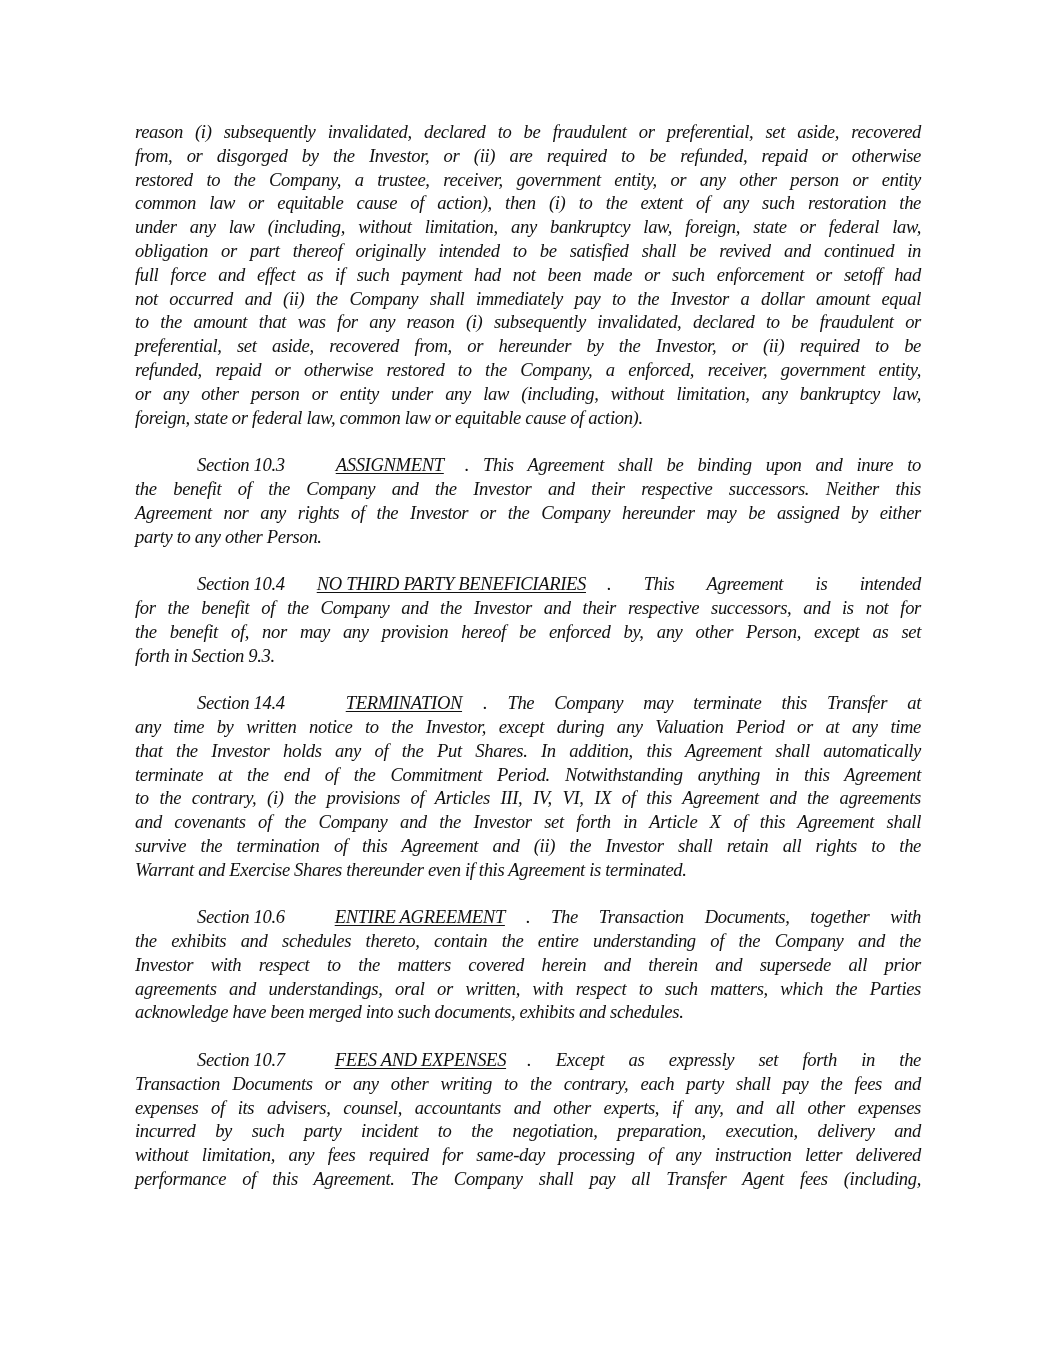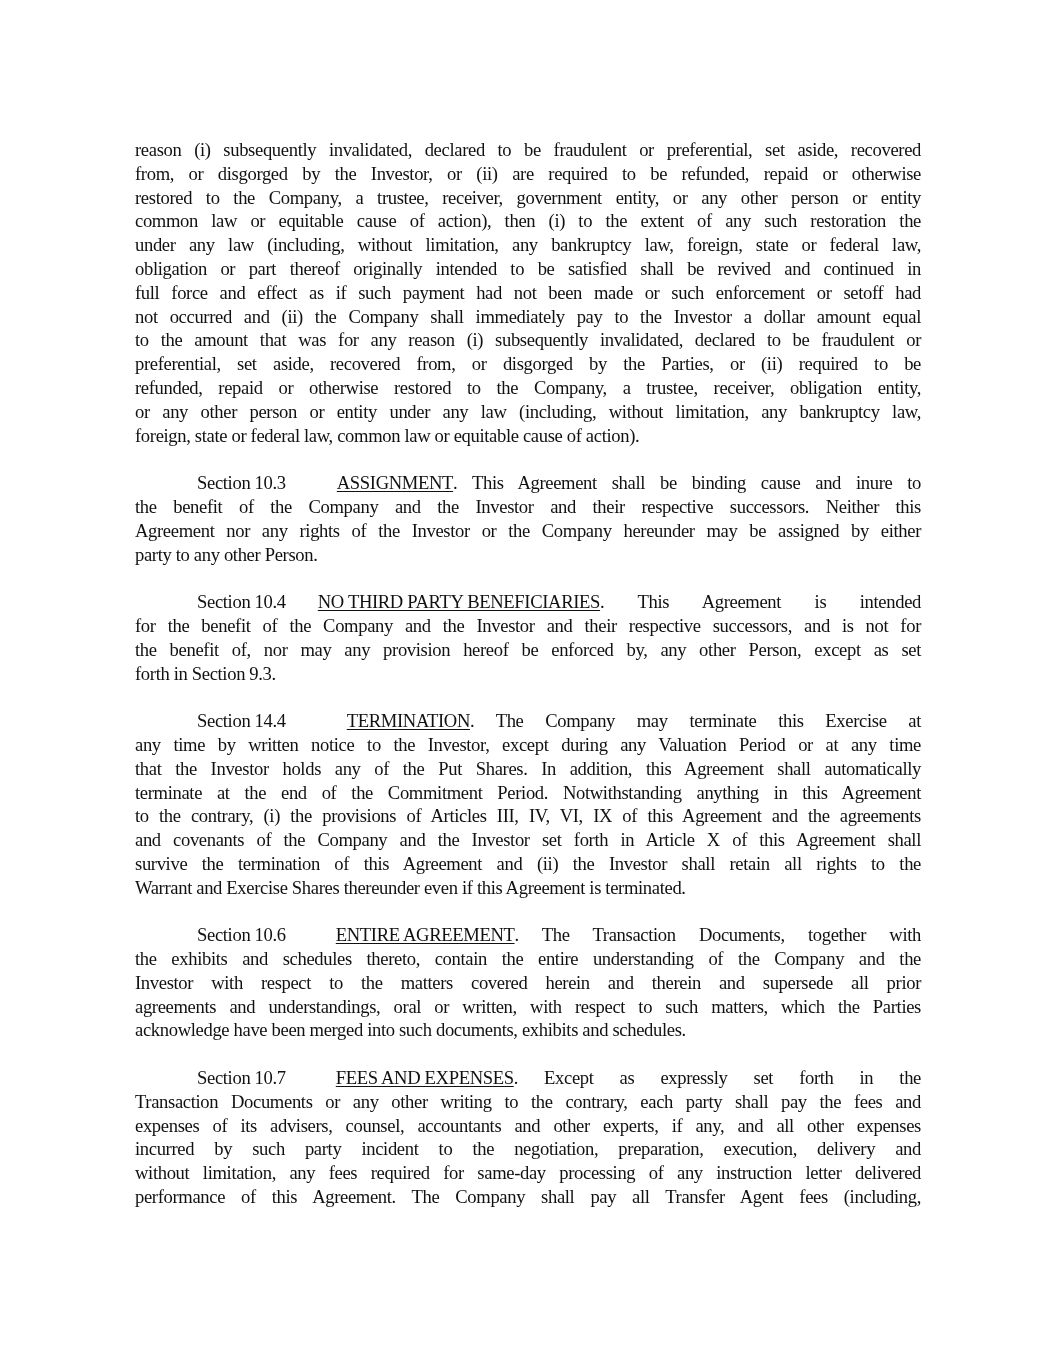--- a/index.html
+++ b/index.html
@@ -11,22 +11,23 @@
       width: 1055px;
       height: 1365px;
       position: relative;
       overflow: hidden;
       font-family: "Liberation Serif", "DejaVu Serif", serif;
       color: #111111;
     }
     .page {
       position: absolute;
       left: 135px;
-      top: 138px;
+      top: 120px;
       width: 786px;
+      font-style: italic;
     }
     .para {
       margin: 0 0 23.8px 0;
     }
     .line {
       display: block;
       height: 23.8px;
       line-height: 23.8px;
       font-size: 18.6px;
       white-space: nowrap;
@@ -50,20 +51,21 @@
     }
     .gap-103 { display: inline-block; width: 51px; }
     .gap-104 { display: inline-block; width: 32px; }
     .gap-105 { display: inline-block; width: 61px; }
     .gap-106 { display: inline-block; width: 50px; }
     .gap-107 { display: inline-block; width: 50px; }
     .first-line {
       display: flex;
       justify-content: space-between;
       text-align-last: auto;
+      gap: 21px;
     }
     .first-line .rest {
       flex: 1;
       text-align: justify;
       text-align-last: justify;
     }
     .first-line .head {
       white-space: nowrap;
     }
   </style>
@@ -75,32 +77,32 @@
   <p class="para">
     <span class="line">reason (i) subsequently invalidated, declared to be fraudulent or preferential, set aside, recovered</span>
     <span class="line">from, or disgorged by the Investor, or (ii) are required to be refunded, repaid or otherwise</span>
     <span class="line">restored to the Company, a trustee, receiver, government entity, or any other person or entity</span>
     <span class="line">common law or equitable cause of action), then (i) to the extent of any such restoration the</span>
     <span class="line">under any law (including, without limitation, any bankruptcy law, foreign, state or federal law,</span>
     <span class="line">obligation or part thereof originally intended to be satisfied shall be revived and continued in</span>
     <span class="line">full force and effect as if such payment had not been made or such enforcement or setoff had</span>
     <span class="line">not occurred and (ii) the Company shall immediately pay to the Investor a dollar amount equal</span>
     <span class="line">to the amount that was for any reason (i) subsequently invalidated, declared to be fraudulent or</span>
-    <span class="line">preferential, set aside, recovered from, or disgorged by the Parties, or (ii) required to be</span>
-    <span class="line">refunded, repaid or otherwise restored to the Company, a trustee, receiver, obligation entity,</span>
+    <span class="line">preferential, set aside, recovered from, or hereunder by the Investor, or (ii) required to be</span>
+    <span class="line">refunded, repaid or otherwise restored to the Company, a enforced, receiver, government entity,</span>
     <span class="line">or any other person or entity under any law (including, without limitation, any bankruptcy law,</span>
     <span class="line last">foreign, state or federal law, common law or equitable cause of action).</span>
   </p>
 
   <p class="para">
     <span class="line first-line">
       <span class="head">
         <span class="sec-label">Section 10.3</span><span class="gap-103"></span><span class="sec-title">ASSIGNMENT</span>
       </span>
-      <span class="rest">. This Agreement shall be binding cause and inure to</span>
+      <span class="rest">. This Agreement shall be binding upon and inure to</span>
     </span>
     <span class="line">the benefit of the Company and the Investor and their respective successors. Neither this</span>
     <span class="line">Agreement nor any rights of the Investor or the Company hereunder may be assigned by either</span>
     <span class="line last">party to any other Person.</span>
   </p>
 
   <p class="para">
     <span class="line first-line">
       <span class="head">
         <span class="sec-label">Section 10.4</span><span class="gap-104"></span><span class="sec-title">NO THIRD PARTY BENEFICIARIES</span>
@@ -110,21 +112,21 @@
     <span class="line">for the benefit of the Company and the Investor and their respective successors, and is not for</span>
     <span class="line">the benefit of, nor may any provision hereof be enforced by, any other Person, except as set</span>
     <span class="line last">forth in Section 9.3.</span>
   </p>
 
   <p class="para">
     <span class="line first-line">
       <span class="head">
         <span class="sec-label">Section 14.4</span><span class="gap-105"></span><span class="sec-title">TERMINATION</span>
       </span>
-      <span class="rest">. The Company may terminate this Exercise at</span>
+      <span class="rest">. The Company may terminate this Transfer at</span>
     </span>
     <span class="line">any time by written notice to the Investor, except during any Valuation Period or at any time</span>
     <span class="line">that the Investor holds any of the Put Shares. In addition, this Agreement shall automatically</span>
     <span class="line">terminate at the end of the Commitment Period. Notwithstanding anything in this Agreement</span>
     <span class="line">to the contrary, (i) the provisions of Articles III, IV, VI, IX of this Agreement and the agreements</span>
     <span class="line">and covenants of the Company and the Investor set forth in Article X of this Agreement shall</span>
     <span class="line">survive the termination of this Agreement and (ii) the Investor shall retain all rights to the</span>
     <span class="line last">Warrant and Exercise Shares thereunder even if this Agreement is terminated.</span>
   </p>
 

